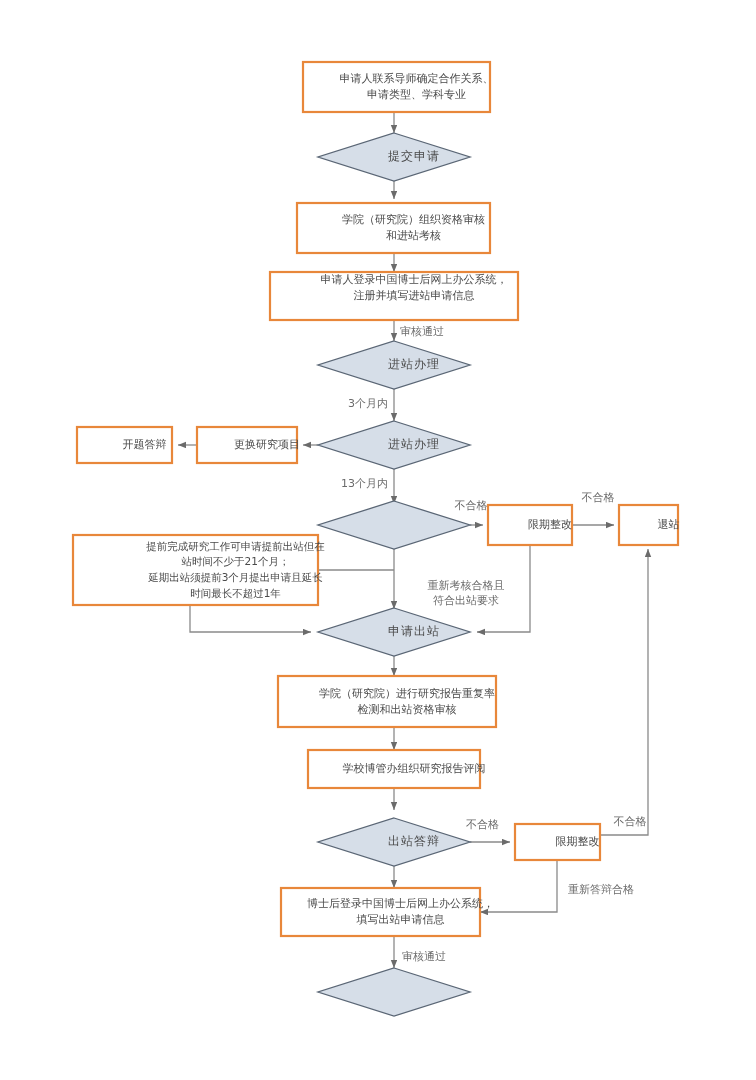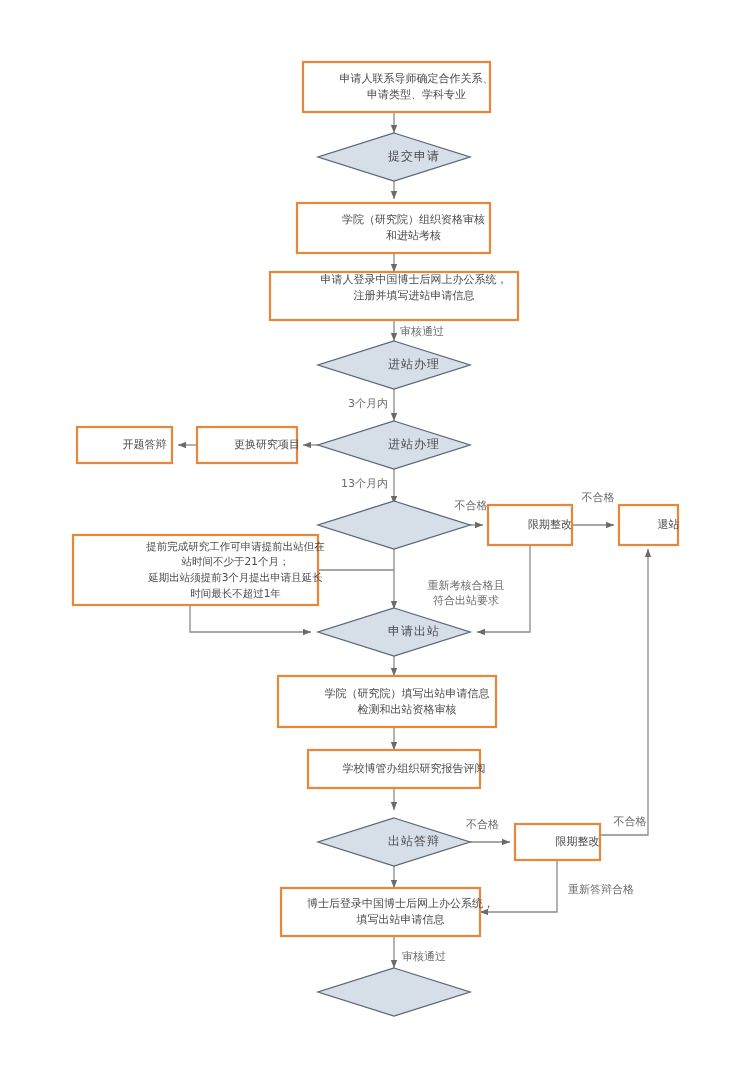--- a/index.html
+++ b/index.html
@@ -132,21 +132,21 @@
 
   <div class="nodetext small" style="left:619px;top:505px;width:59px;height:40px;">退站</div>
 
   <div class="nodetext note" style="left:76px;top:535px;width:239px;height:70px;padding-left:20px;">提前完成研究工作可申请提前出站但在
 站时间不少于21个月；
 延期出站须提前3个月提出申请且延长
 时间最长不超过1年</div>
 
   <div class="nodetext dec" style="left:318px;top:608px;width:152px;height:48px;">申请出站</div>
 
-  <div class="nodetext proc" style="left:278px;top:676px;width:218px;height:51px;">学院（研究院）填写出站申请信息
+  <div class="nodetext proc" style="left:278px;top:676px;width:218px;height:51px;">学院（研究院）进行研究报告重复率
 检测和出站资格审核</div>
 
   <div class="nodetext proc" style="left:308px;top:750px;width:172px;height:38px;">学校博管办组织研究报告评阅</div>
 
   <div class="nodetext dec" style="left:318px;top:818px;width:152px;height:48px;">出站答辩</div>
 
   <div class="nodetext small" style="left:515px;top:824px;width:85px;height:36px;">限期整改</div>
 
   <div class="nodetext proc" style="left:281px;top:888px;width:199px;height:48px;">博士后登录中国博士后网上办公系统，
 填写出站申请信息</div>

